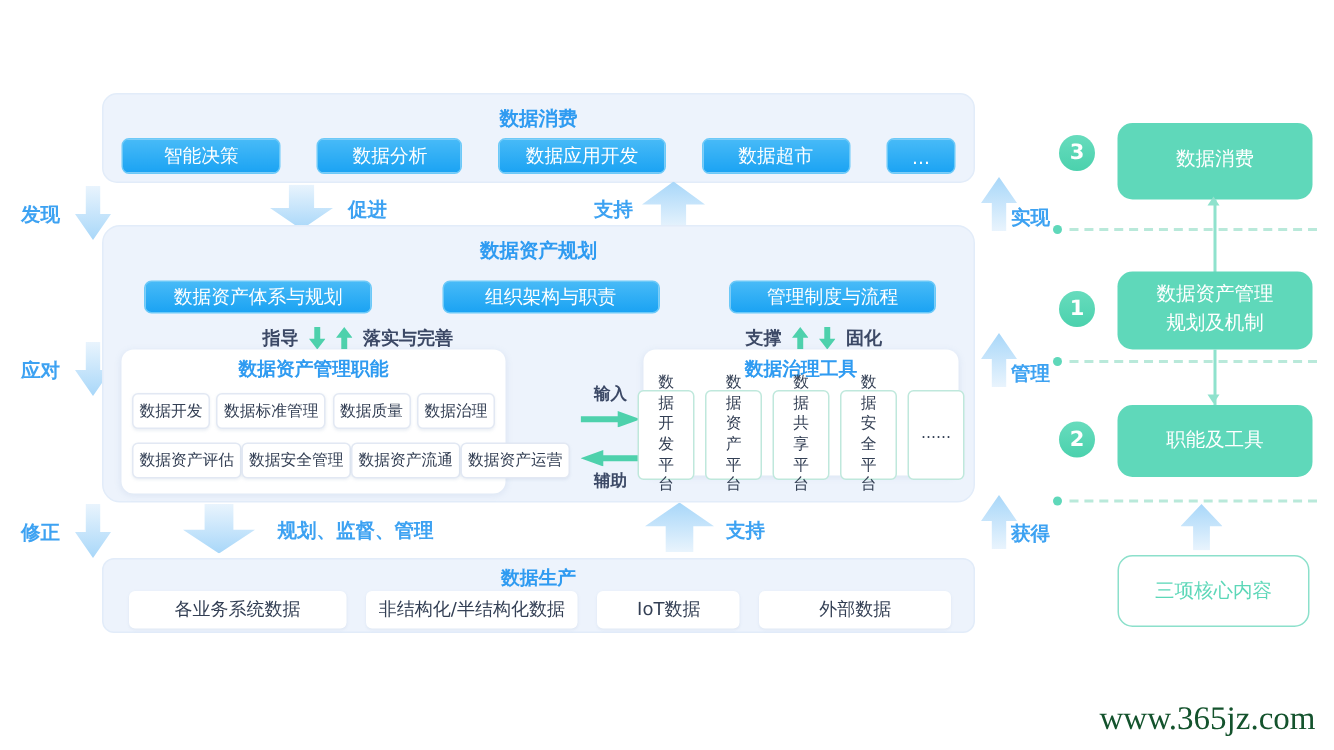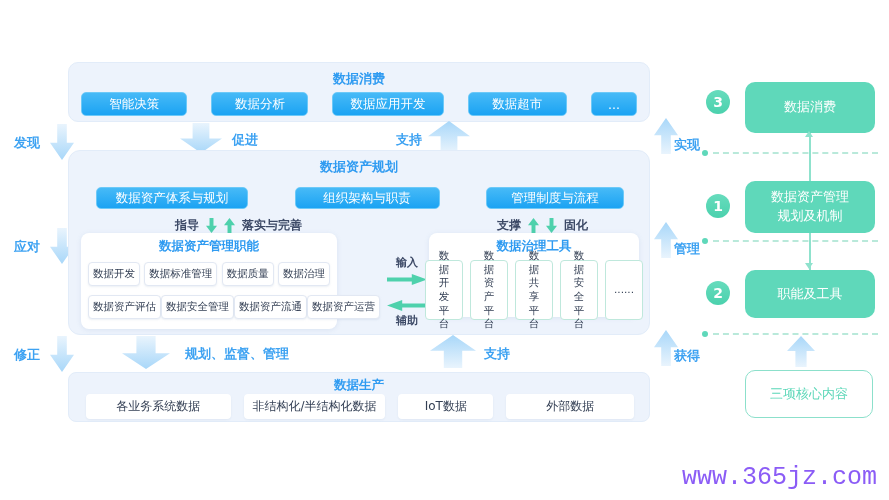--- a/index.html
+++ b/index.html
@@ -85,22 +85,22 @@
   .sep .dot  { width:6px; height:6px; border-radius:50%; background:#5fd8ba; }
   .sep .dash { flex:1; border-top:2px dashed #b9e9da; height:0; }
   .vline { position:absolute; left:809px; width:2px; background:#8fe2cd; }
   .tri { position:absolute; width:0; height:0; border-left:4px solid transparent; border-right:4px solid transparent; }
   .tri.up   { border-bottom:6px solid #8fe2cd; }
   .tri.down { border-top:6px solid #8fe2cd; }
   #footer-box { position:absolute; left:745px; top:370px; width:128px; height:48px; background:#fff;
                 border:1.5px solid #8ce0cb; border-radius:10px; color:#5cd7b8; font-size:13px;
                 display:flex; align-items:center; justify-content:center; box-sizing:border-box; }
 
-  #watermark { position:absolute; right:12px; bottom:8px; font-family:Liberation Mono, monospace;
-               font-size:25px; color:#8b5cf6; }
+  #watermark { position:absolute; right:12px; bottom:8px; font-family:Liberation Serif, serif;
+               font-size:22px; color:#14532d; }
 </style>
 </head>
 <body>
 
 <div class="canvas">
 
   <div class="flow-label" style="left:14px; top:134px;">发现</div>
   <div class="barrow down" style="left:50px; top:124px; width:24px; height:36px;"></div>
   <div class="flow-label" style="left:14px; top:238px;">应对</div>
   <div class="barrow down" style="left:50px; top:228px; width:24px; height:36px;"></div>

